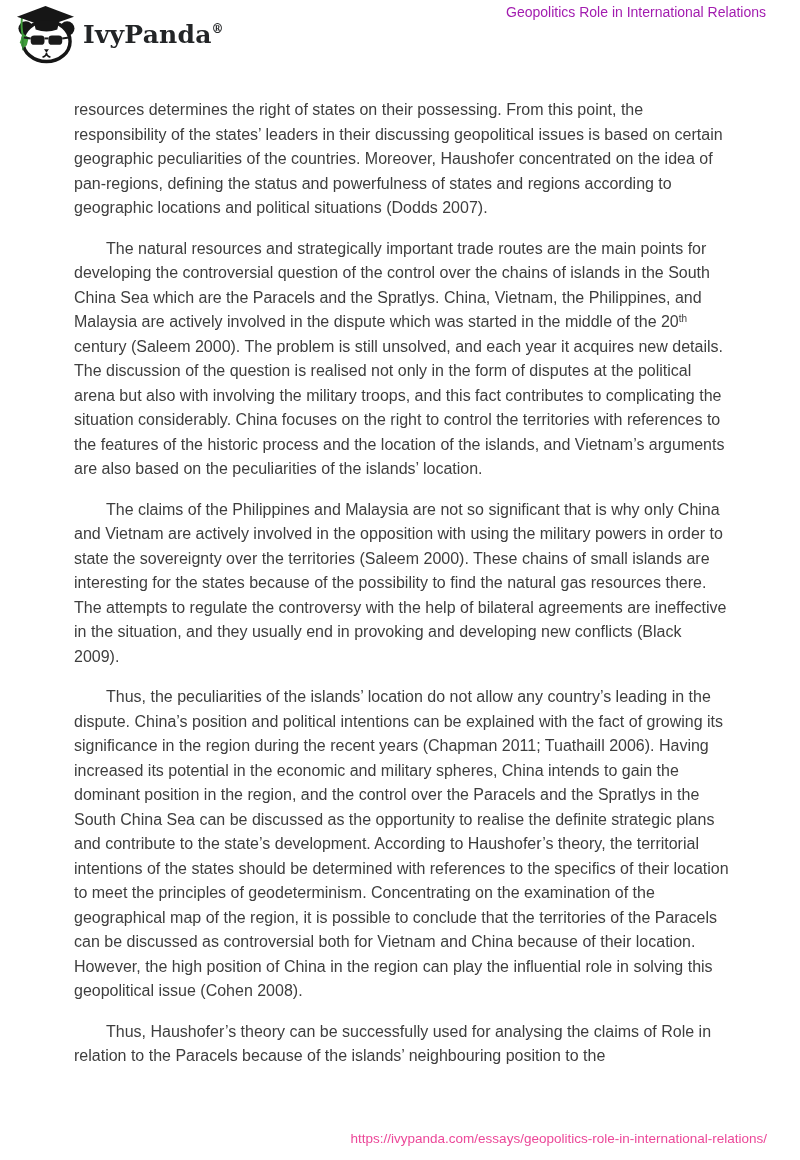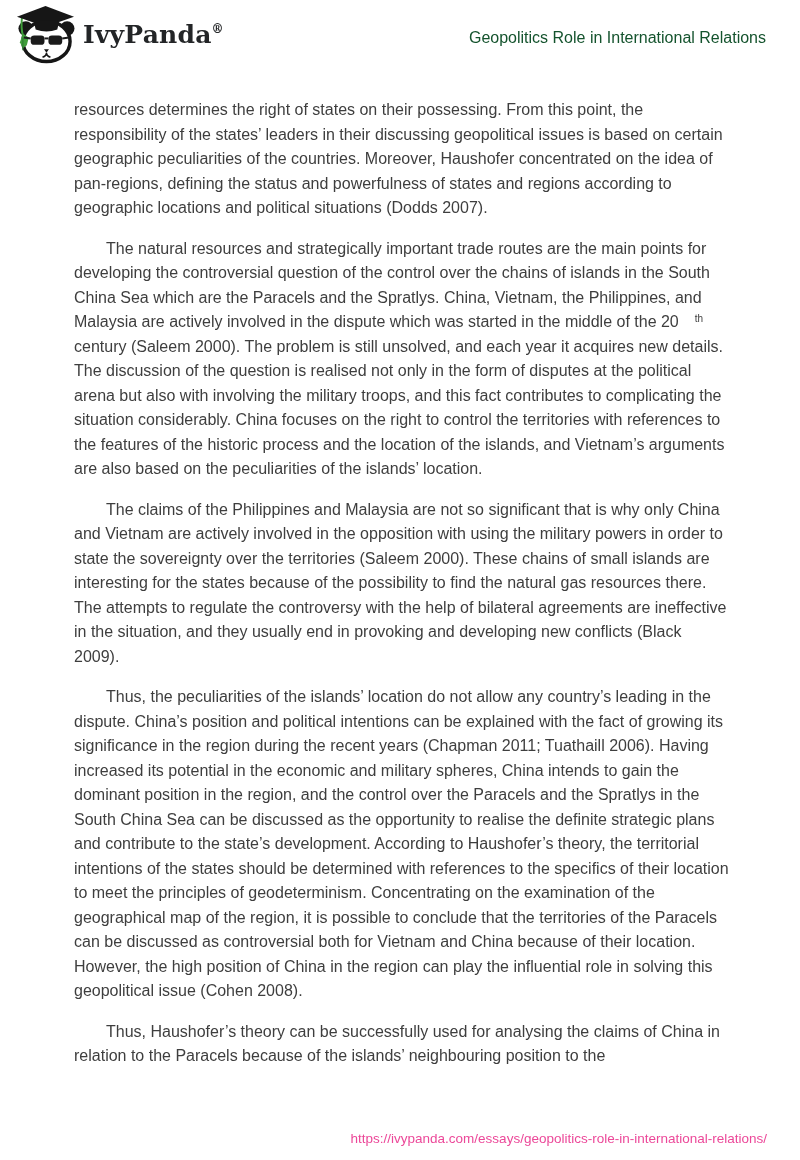--- a/index.html
+++ b/index.html
@@ -34,23 +34,23 @@
     letter-spacing: 0.2px;
     white-space: nowrap;
   }
   .brand .reg {
     font-size: 12px;
     vertical-align: 10px;
     font-weight: 700;
   }
   .doc-title {
     position: absolute;
-    top: 29px; right: 34px;
-    font-size: 16px;
-    color: #14532d;
+    top: 4px; right: 34px;
+    font-size: 14px;
+    color: #a21caf;
     white-space: nowrap;
   }
 
   
   .content {
     position: absolute;
     top: 71px;
     left: 74px;
     width: 657px;
     font-size: 16px;
@@ -58,21 +58,20 @@
     color: #3e3e3e;
     text-align: left;
     margin-top: 27px;
   }
   .content p { margin: 0 0 16px 0; }
   .content p.indent { text-indent: 32px; }
   .content sup {
     font-size: 10px;
     line-height: 0;
     vertical-align: 5px;
-    padding-left: 16px;
   }
 
   
   .footer-url {
     position: absolute;
     top: 1131px;
     right: 33px;
     font-size: 13.5px;
     color: #ec4899;
     white-space: nowrap;
@@ -115,16 +114,16 @@
 <div class="content">
 
   <p>resources determines the right of states on their possessing. From this point, the responsibility of the states’ leaders in their discussing geopolitical issues is based on certain geographic peculiarities of the countries. Moreover, Haushofer concentrated on the idea of pan-regions, defining the status and powerfulness of states and regions according to geographic locations and political situations (Dodds 2007).</p>
 
   <p class="indent"><span>The natural resources and strategically important trade routes are the main points for developing the controversial question of the control over the chains of islands in the South China Sea which are the Paracels and the Spratlys. China, Vietnam, the Philippines, and Malaysia are actively involved in the dispute which was started in the middle of the 20</span><sup>th</sup><span> century (Saleem 2000). The problem is still unsolved, and each year it acquires new details. The discussion of the question is realised not only in the form of disputes at the political arena but also with involving the military troops, and this fact contributes to complicating the situation considerably. China focuses on the right to control the territories with references to the features of the historic process and the location of the islands, and Vietnam’s arguments are also based on the peculiarities of the islands’ location.</span></p>
 
   <p class="indent">The claims of the Philippines and Malaysia are not so significant that is why only China and Vietnam are actively involved in the opposition with using the military powers in order to state the sovereignty over the territories (Saleem 2000). These chains of small islands are interesting for the states because of the possibility to find the natural gas resources there. The attempts to regulate the controversy with the help of bilateral agreements are ineffective in the situation, and they usually end in provoking and developing new conflicts (Black 2009).</p>
 
   <p class="indent">Thus, the peculiarities of the islands’ location do not allow any country’s leading in the dispute. China’s position and political intentions can be explained with the fact of growing its significance in the region during the recent years (Chapman 2011; Tuathaill 2006). Having increased its potential in the economic and military spheres, China intends to gain the dominant position in the region, and the control over the Paracels and the Spratlys in the South China Sea can be discussed as the opportunity to realise the definite strategic plans and contribute to the state’s development. According to Haushofer’s theory, the territorial intentions of the states should be determined with references to the specifics of their location to meet the principles of geodeterminism. Concentrating on the examination of the geographical map of the region, it is possible to conclude that the territories of the Paracels can be discussed as controversial both for Vietnam and China because of their location. However, the high position of China in the region can play the influential role in solving this geopolitical issue (Cohen 2008).</p>
 
-  <p class="indent">Thus, Haushofer’s theory can be successfully used for analysing the claims of China in relation to the Paracels because of the islands’ neighbouring position to the</p>
+  <p class="indent">Thus, Haushofer’s theory can be successfully used for analysing the claims of Role in relation to the Paracels because of the islands’ neighbouring position to the</p>
 </div>
 
 <div class="footer-url">https://ivypanda.com/essays/geopolitics-role-in-international-relations/</div>
 
 </body></html>

